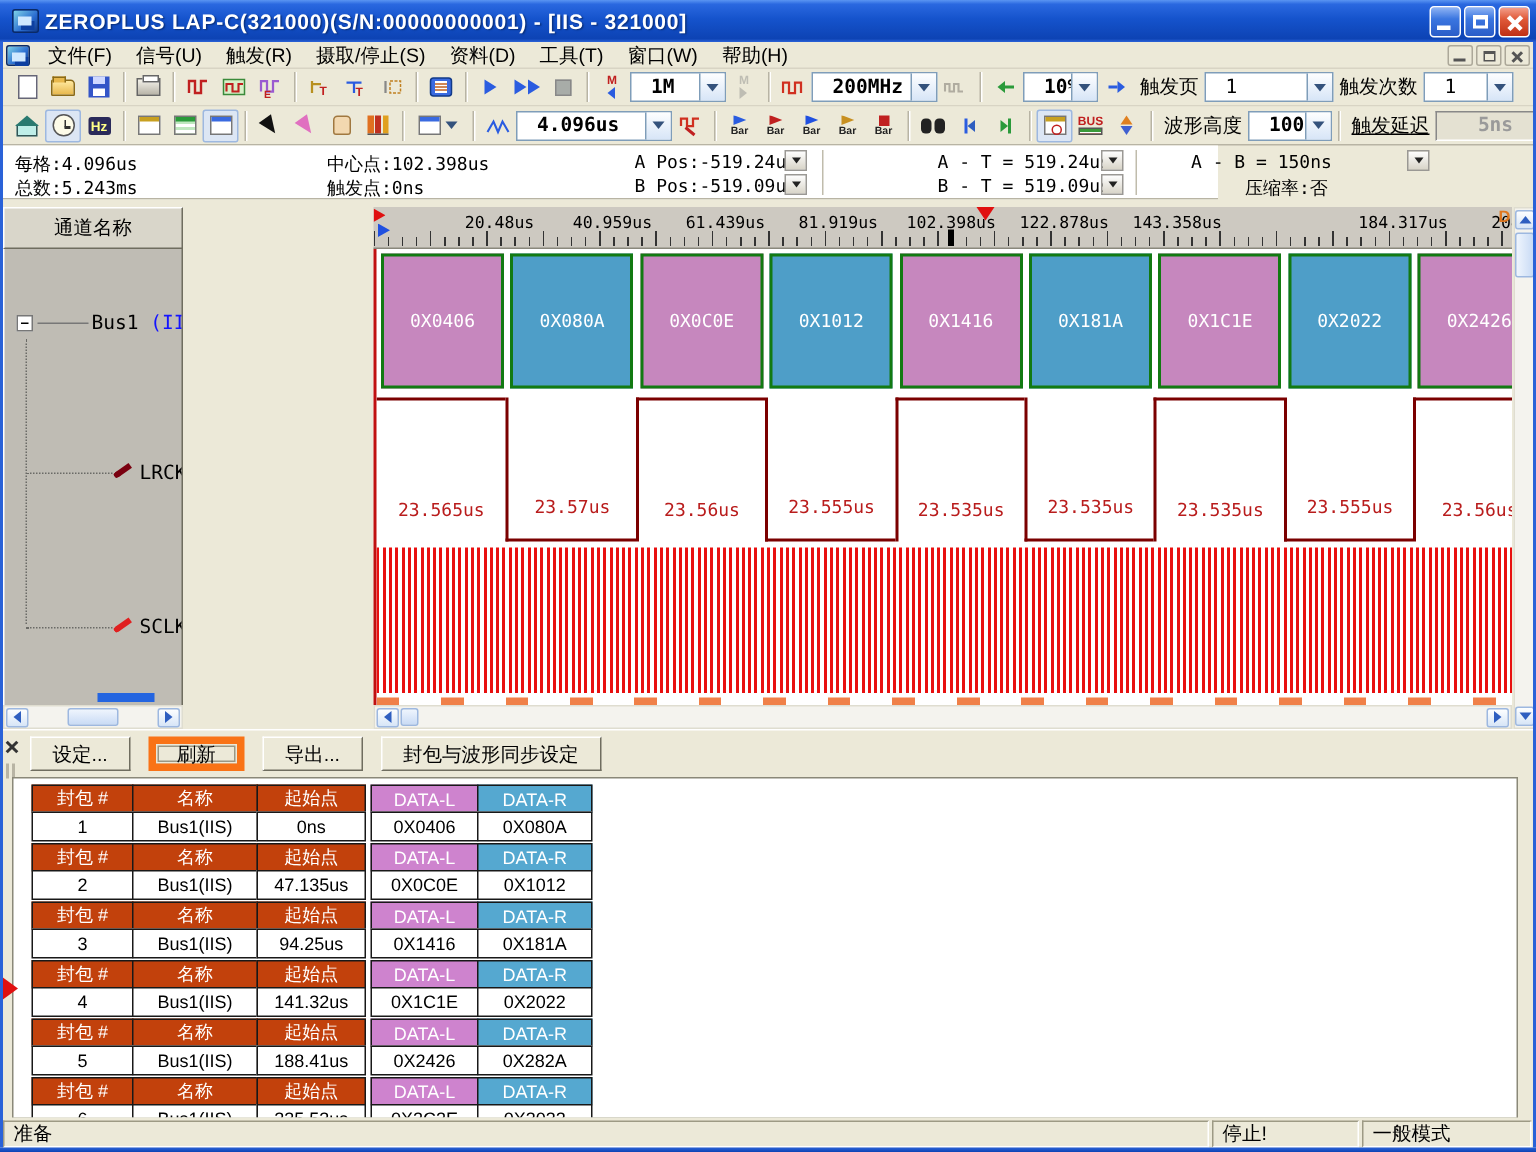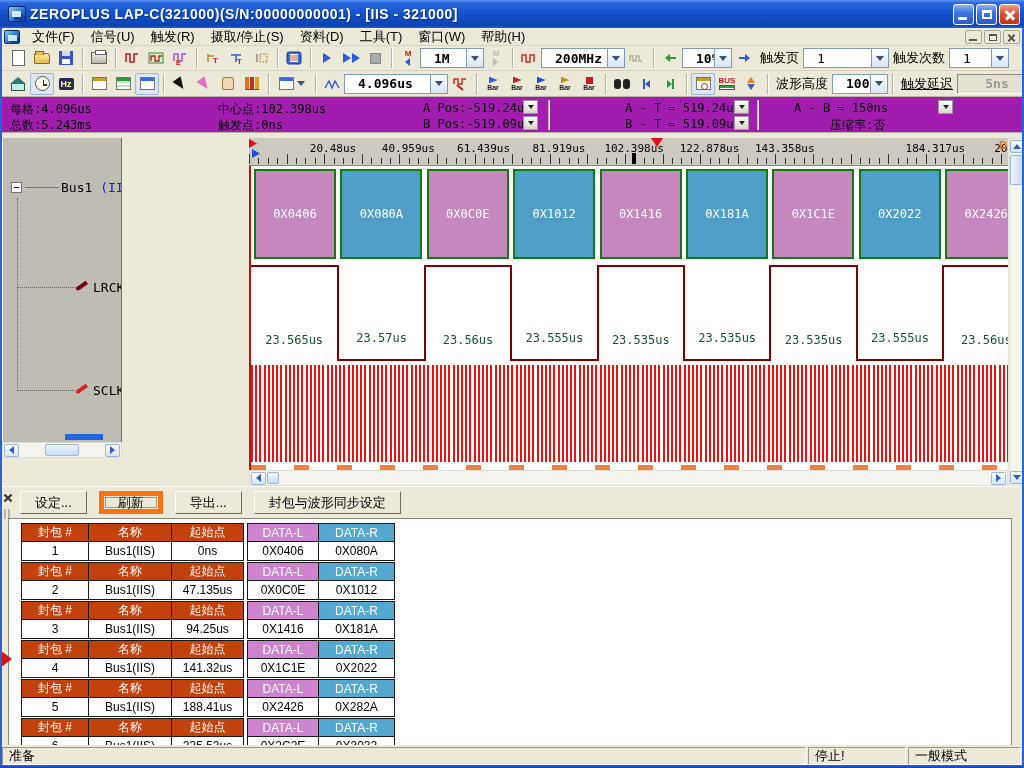--- a/index.html
+++ b/index.html
@@ -79,21 +79,21 @@
   .i-clock{width:15px;height:15px;border-radius:50%;border:1px solid #555;background:#fdfbe8;position:relative;}
   .i-clock:before{content:"";position:absolute;left:7px;top:3px;width:1.5px;height:5px;background:#333;}
   .i-clock:after{content:"";position:absolute;left:7px;top:7px;width:4px;height:1.5px;background:#333;}
   .i-cursor{width:0;height:0;border-left:5px solid transparent;border-right:5px solid transparent;border-top:12px solid #111;transform:rotate(-35deg);}
   .i-cursor.pink{border-top-color:#e070c0;}
   .i-updown{display:flex;flex-direction:column;gap:1px;align-items:center;}
   .tri-u6{width:0;height:0;border-left:4px solid transparent;border-right:4px solid transparent;border-bottom:6px solid #e08020;}
   .tri-d6{width:0;height:0;border-left:4px solid transparent;border-right:4px solid transparent;border-top:6px solid #4060d0;}
 
   
-  #infobar{position:absolute;left:0;top:97px;width:1024px;height:36px;background:#a21caf;border-bottom:1px solid #b8b4a4;font-family:"DejaVu Sans Mono","Liberation Sans",monospace;font-size:12px;}
+  #infobar{position:absolute;left:0;top:97px;width:812px;height:36px;background:#ffffff;border-bottom:1px solid #b8b4a4;font-family:"DejaVu Sans Mono","Liberation Sans",monospace;font-size:12px;}
   .ib{position:absolute;white-space:nowrap;}
   .dd13{position:absolute;width:15px;height:14px;border:1px solid #9a9894;background:linear-gradient(#fefefe,#d8d4c8);display:flex;align-items:center;justify-content:center;}
   .dd13 .tri-dn{border-left-width:3.5px;border-right-width:3.5px;border-top-width:4.5px;border-top-color:#222;}
   .ibsep{position:absolute;top:3px;width:1px;height:30px;background:#c0bcac;box-shadow:1px 0 0 #fff;}
 
   
   #wave{position:absolute;left:0;top:133px;width:1024px;height:353px;background:#ECE9D8;}
   .col{position:absolute;top:5px;height:348px;}
   .col-head{height:28px;background:#D9D6CA;border:1px solid;border-color:#fff #6f6d5f #6f6d5f #fff;display:flex;align-items:center;justify-content:center;font-size:13px;}
   .col-body{position:relative;height:304px;overflow:hidden;}
@@ -130,21 +130,21 @@
   .partialD{position:absolute;right:1px;top:1px;color:#e07820;font-weight:bold;font-size:11px;}
   #rows{position:relative;height:304px;background:#fff;overflow:hidden;border-left:2px solid #c01010;}
   #busrow{position:absolute;left:0;top:0;width:100%;height:97px;}
   .bus-seg{position:absolute;top:3px;height:90px;width:82px;border:2px solid #127A12;display:flex;align-items:center;justify-content:center;}
   .bus-seg span{color:#fff;font-family:"DejaVu Sans Mono",monospace;font-size:12px;}
   #lrckrow{position:absolute;left:0;top:97px;width:100%;height:100px;}
   .lrck-seg{position:absolute;top:2px;bottom:2px;}
   .lrck-seg.high{border-top:2px solid #7B0000;}
   .lrck-seg.low{border-bottom:2px solid #7B0000;}
   .lrck-seg.edged{border-left:2px solid #7B0000;}
-  .lrck-seg span{position:absolute;bottom:14px;left:0;width:100%;text-align:center;font-family:"DejaVu Sans Mono",monospace;font-size:12px;color:#14532d;}
+  .lrck-seg span{position:absolute;bottom:14px;left:0;width:100%;text-align:center;font-family:"DejaVu Sans Mono",monospace;font-size:12px;color:#b91c1c;}
   #sclkrow{position:absolute;left:0;top:197px;width:100%;height:107px;}
   .sclk-wave{position:absolute;left:0;right:0;top:2px;height:97px;
     background:repeating-linear-gradient(90deg,#E81010 0 2px,transparent 2px 4.2px),repeating-linear-gradient(90deg,transparent 0 54px,#fff 54px 57px);}
   .sclk-orange{position:absolute;left:0;right:0;bottom:0;height:5px;background:repeating-linear-gradient(90deg,#F08048 0 15px,transparent 15px 43px);}
 
   
   .sbh{position:relative;height:16px;background:#F4F3EE;border:1px solid #dfddd0;display:flex;align-items:center;justify-content:space-between;padding:0 1px;}
   .sbbtn{width:15px;height:13px;background:linear-gradient(#fdfeff,#d7e5f7);border:1px solid #9db8e0;border-radius:2px;display:flex;align-items:center;justify-content:center;flex:0 0 auto;}
   .tl{width:0;height:0;border-top:4px solid transparent;border-bottom:4px solid transparent;border-right:5px solid #2E5EC0;}
   .tr{width:0;height:0;border-top:4px solid transparent;border-bottom:4px solid transparent;border-left:5px solid #2E5EC0;}
@@ -532,20 +532,21 @@
   <span class="ib" style="left:794px;top:4px">A - B = 150ns</span>
   <div class="dd13" style="left:938px;top:3px">
       <div class="tri-dn"></div>
     </div>
   <span class="ib" style="left:830px;top:20px">压缩率:否</span>
 </div>
 
 <div id="wave">
 
   <div class="col" id="col-names">
+    <div class="col-head">通道名称</div>
     <div class="col-body">
       <div class="treeline-v"></div>
       <div class="expander" style="top:44px">
           <i></i>
         </div>
       <div class="busline" style="top:49px"></div>
       <span class="chname" style="left:58px;top:42px"><span>Bus1</span> <span class="iis">(IIS)</span></span>
       <div class="treeline-h" style="left:14px;top:149px"></div>
       <div class="pen" style="left:72px;top:146px;background:#7a0010;border-left:4px solid #7a0010"></div>
       <span class="chname" style="left:90px;top:142px">LRCK</span>

